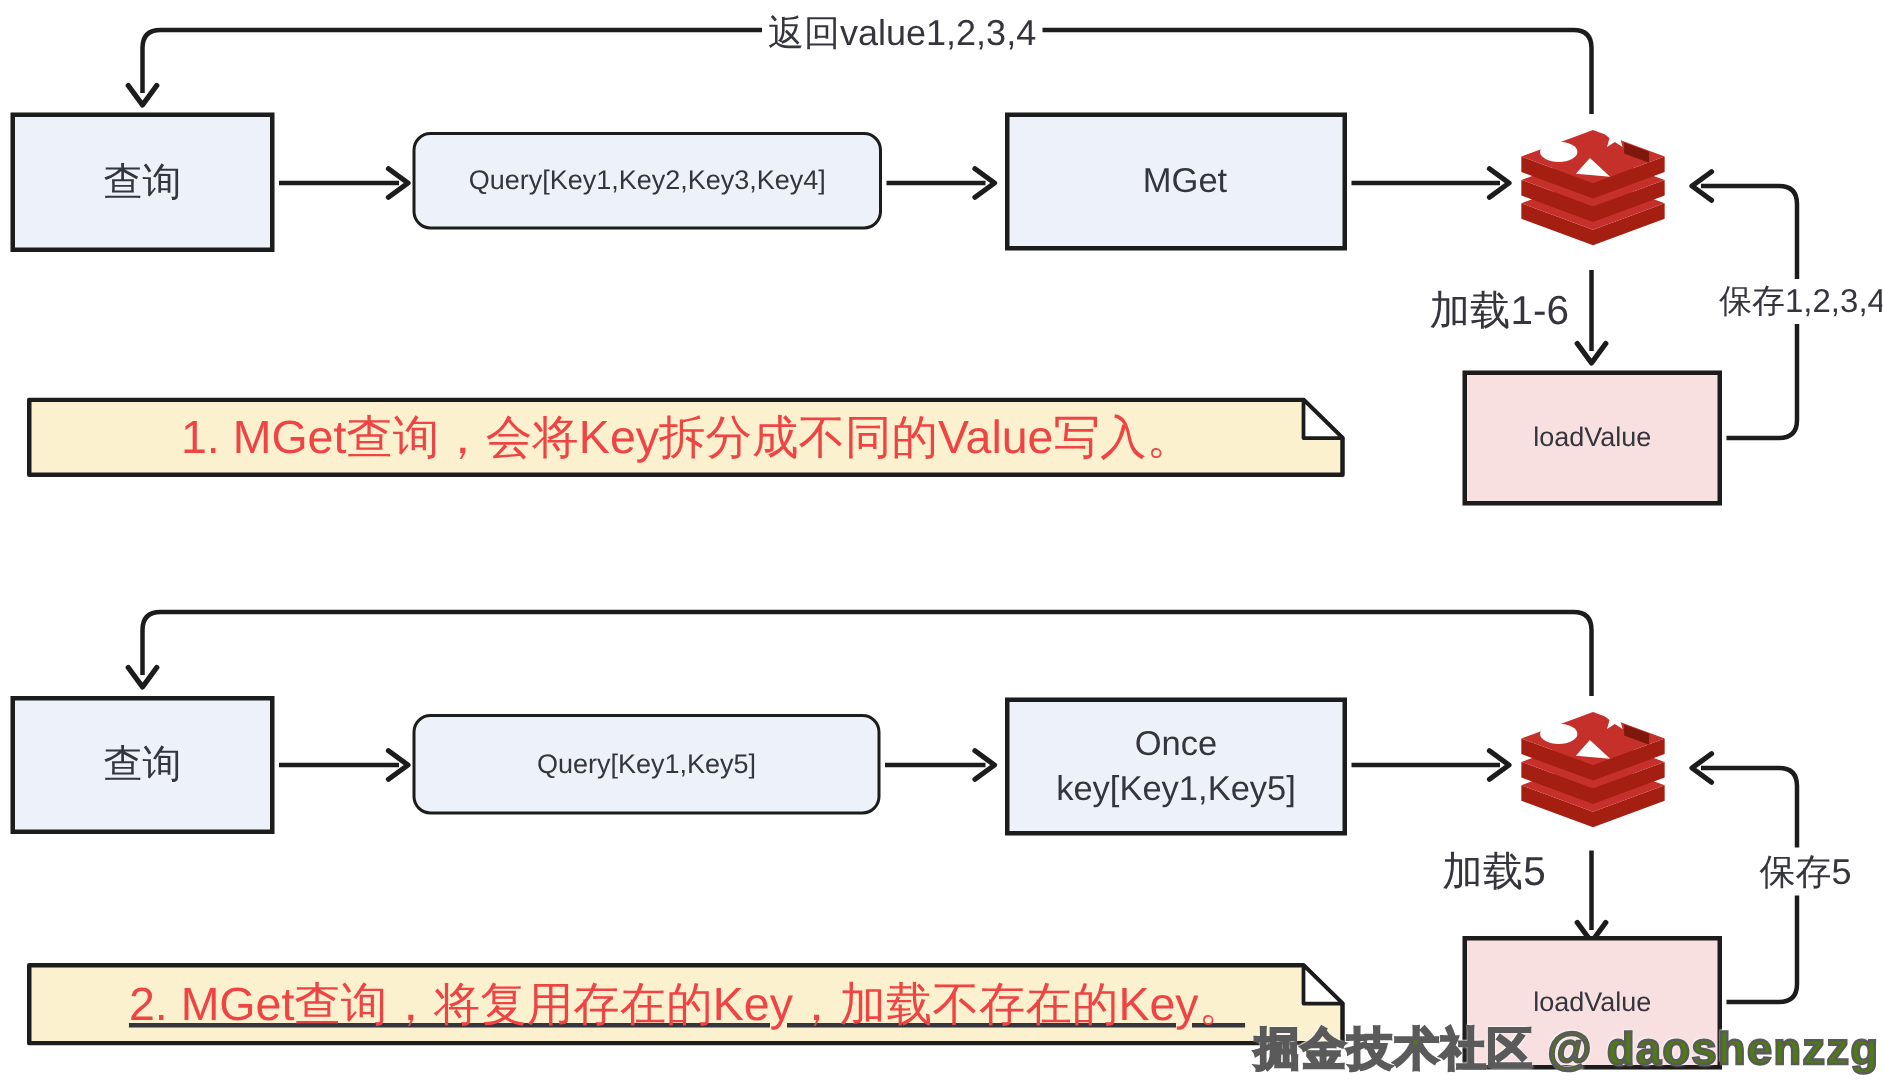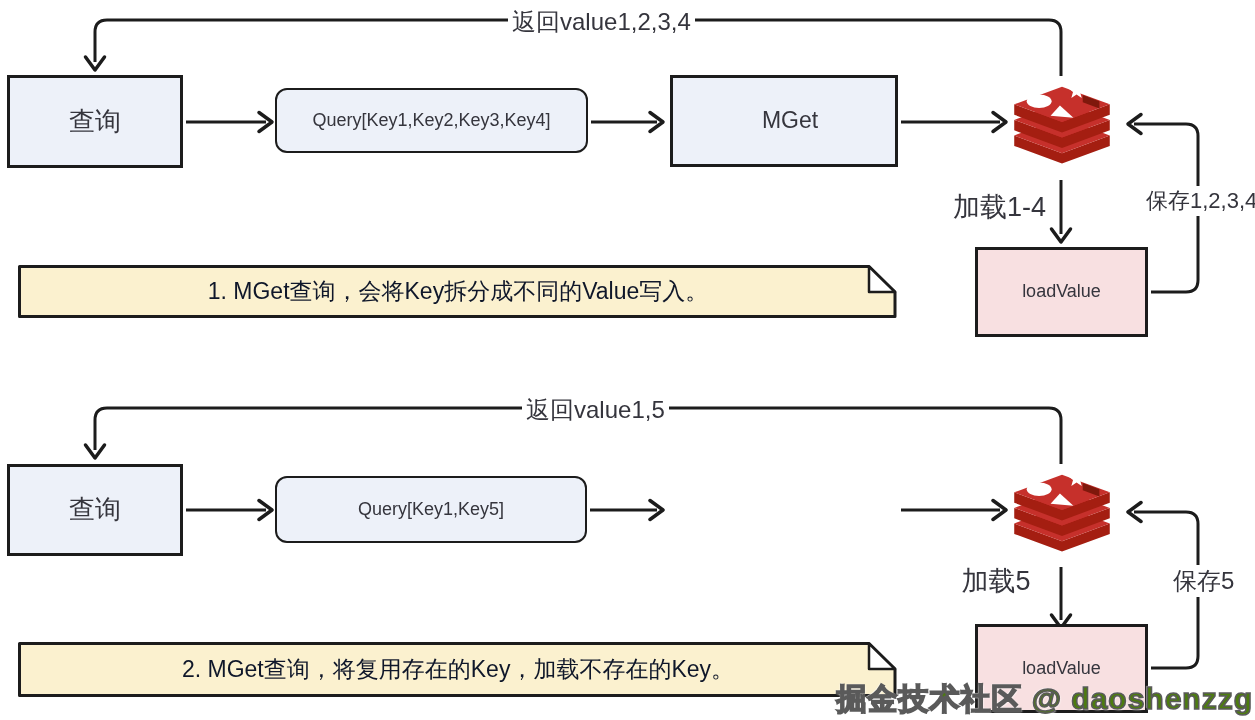--- a/index.html
+++ b/index.html
@@ -22,21 +22,21 @@
     position:absolute;z-index:3;background:#fff;padding:0 4px;white-space:nowrap;
     font-size:24px;color:#35353d;
   }
   .edge-label.red{color:var(--c-partial_red);background:transparent;}
   .note{position:absolute;z-index:2;width:880px;}
   .note svg{position:absolute;left:0;top:0;}
   .note-body{fill:var(--c-note_fill);stroke:var(--c-line);stroke-width:3;stroke-linejoin:round;}
   .note-fold{fill:#ffffff;stroke:var(--c-line);stroke-width:2.5;stroke-linejoin:round;}
   .note-text{
     position:relative;z-index:1;width:100%;height:100%;display:flex;align-items:center;justify-content:center;
-    font-size:23px;color:#0f172a;
+    font-size:31px;color:#ef4444;
   }
   .redis{position:absolute;z-index:2;}
   .redis-light{fill:var(--c-redis_red);}
   .redis-dark{fill:var(--c-redis_dark);}
   .redis-hole{fill:#7f180c;}
   .redis-white{fill:#ffffff;}
   #watermark{
     position:absolute;z-index:5;right:2px;top:679px;font-size:30px;font-weight:700;
     letter-spacing:1px;color:#4d7c0f;-webkit-text-stroke:1.6px #5a5a5a;
     text-shadow:1px 1px 2px rgba(255,255,255,.9),-1px -1px 1px rgba(255,255,255,.9);
@@ -97,60 +97,65 @@
     <ellipse class="redis-white" cx="30" cy="22" rx="12" ry="6.5"></ellipse>
     <polygon class="redis-white" points="66,3.5 68.1,9.1 74.1,9.4 69.4,13.1 71,18.9 66,15.6 61,18.9 62.6,13.1 57.9,9.4 63.9,9.1"></polygon>
     <path class="redis-white" d="M50,26 L63,38 L41,36 Z"></path>
     <path class="redis-hole" d="M72,16 L88,22 L88,29 L72,23 Z"></path>
   </svg>
 
   <div class="node pink" style="left:975px;top:247px;width:173px;height:90px;">loadValue</div>
 
   <div class="edge-label" style="left:508px;top:6px;">返回value1,2,3,4</div>
 
-  <div class="edge-label" style="left:930px;top:189px;width:120px;text-align:right;background:transparent;font-size:27px;">加载1-4</div>
+  <div class="edge-label" style="left:930px;top:189px;width:120px;text-align:right;background:transparent;font-size:27px;">加载1-6</div>
 
   <div class="edge-label" style="left:1142px;top:186px;font-size:22px;">保存1,2,3,4</div>
 
   <div class="note" style="left:18px;top:265px;height:53px;">
     <svg width="880" height="53" viewBox="0 0 880 53">
       <path class="note-body" d="M1.5,1.5 H851 L877,27 V51.5 H1.5 Z"></path>
       <path class="note-fold" d="M851,1.5 L877,27 L851,27 Z"></path>
     </svg>
     <div class="note-text">1. MGet查询，会将Key拆分成不同的Value写入。</div>
   </div>
 
   <div class="node" style="left:7px;top:464px;width:176px;height:92px;font-size:26px;">查询</div>
 
   <div class="node rounded" style="left:275px;top:476px;width:312px;height:67px;">Query[Key1,Key5]</div>
 
+  <div class="node" style="left:670px;top:465px;width:228px;height:92px;font-size:23px;">
+    <div>
+      <div>Once</div>
+      <div>key[Key1,Key5]</div>
+    </div>
+  </div>
 
   <svg class="redis" style="left:1008px;top:466px;" width="108" height="88" viewBox="0 0 104 84">
     <path class="redis-dark" d="M6,55 L52,72 L98,55 L98,65 L52,82 L6,65 Z"></path>
     <path class="redis-light" d="M52,38 L98,55 L52,72 L6,55 Z"></path>
     <path class="redis-dark" d="M6,40 L52,57 L98,40 L98,50 L52,67 L6,50 Z"></path>
     <path class="redis-light" d="M52,23 L98,40 L52,57 L6,40 Z"></path>
     <path class="redis-dark" d="M6,25 L52,42 L98,25 L98,35 L52,52 L6,35 Z"></path>
     <path class="redis-light" d="M52,8 L98,25 L52,42 L6,25 Z"></path>
     <ellipse class="redis-white" cx="30" cy="22" rx="12" ry="6.5"></ellipse>
     <polygon class="redis-white" points="66,3.5 68.1,9.1 74.1,9.4 69.4,13.1 71,18.9 66,15.6 61,18.9 62.6,13.1 57.9,9.4 63.9,9.1"></polygon>
     <path class="redis-white" d="M50,26 L63,38 L41,36 Z"></path>
     <path class="redis-hole" d="M72,16 L88,22 L88,29 L72,23 Z"></path>
   </svg>
 
   <div class="node pink" style="left:975px;top:624px;width:173px;height:89px;">loadValue</div>
 
-  <div class="edge-label" style="left:522px;top:394px;">返回value1,5</div>
 
 
   <div class="edge-label" style="left:950px;top:563px;width:92px;text-align:center;background:transparent;font-size:27px;">加载5</div>
 
   <div class="edge-label" style="left:1169px;top:565px;font-size:24px;">保存5</div>
 
-  <div class="note" style="left:18px;top:642px;height:55px;">
+  <div class="note" style="left:18px;top:642px;height:55px;text-decoration:underline;">
     <svg width="880" height="55" viewBox="0 0 880 55">
       <path class="note-body" d="M1.5,1.5 H851 L877,27 V53.5 H1.5 Z"></path>
       <path class="note-fold" d="M851,1.5 L877,27 L851,27 Z"></path>
     </svg>
     <div class="note-text">2. MGet查询，将复用存在的Key，加载不存在的Key。</div>
   </div>
 
   <div id="watermark">掘金技术社区 @ daoshenzzg</div>
 </div>
 

